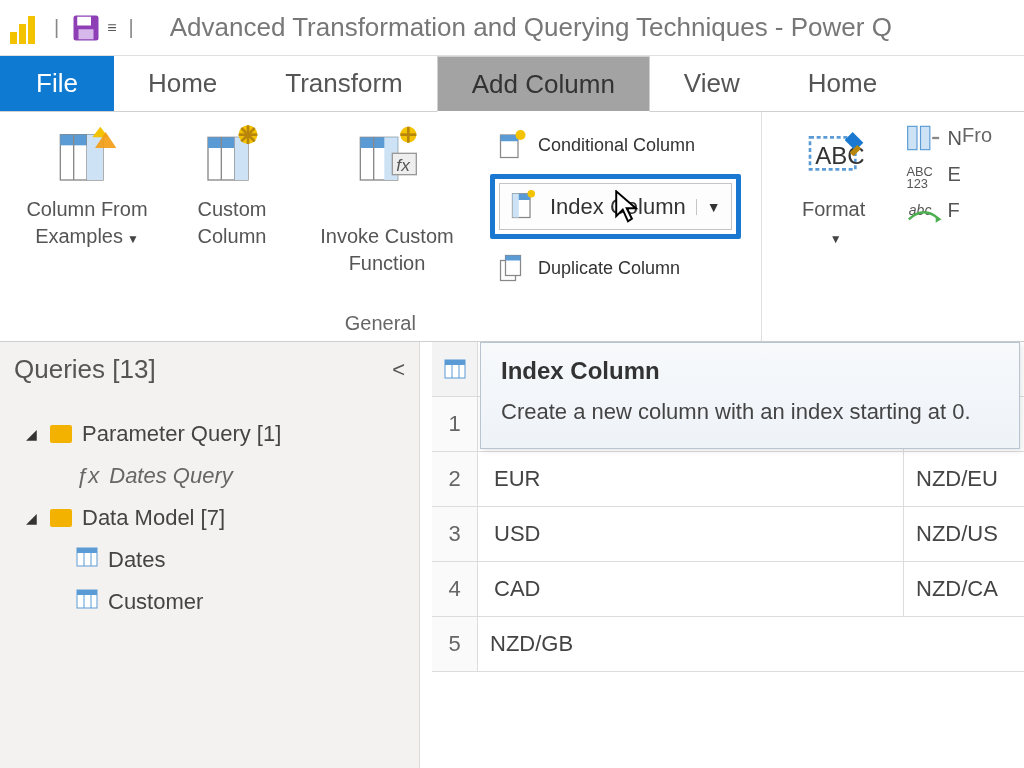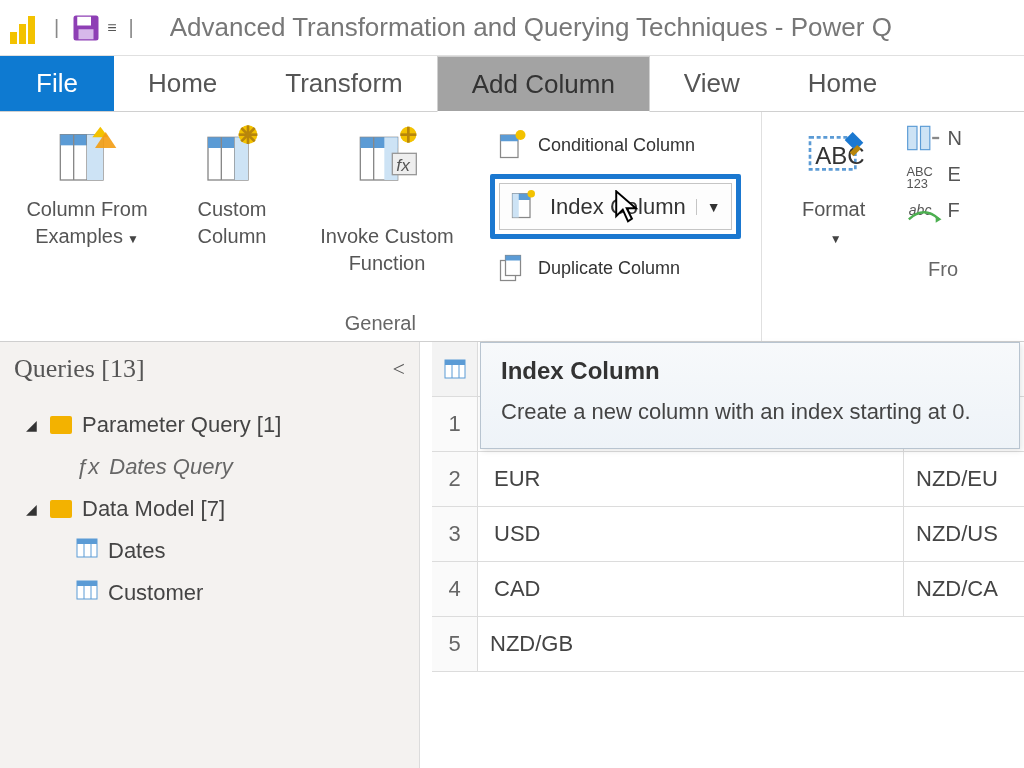--- a/index.html
+++ b/index.html
@@ -76,21 +76,21 @@
 
 .ribbon {
   display: flex;
   border-bottom: 1px solid #cfcfcf;
   background: #fff;
   height: 230px;
   position: relative;
 }
 .ribbon-group {
   display: flex;
-  flex-direction: column;
+  flex-direction: row;
   border-right: 1px solid #e0e0e0;
   padding: 8px 12px 4px 12px;
 }
 .group-buttons {
   display: flex;
   gap: 10px;
   flex: 1;
 }
 .big-btn {
   display: flex;
@@ -191,22 +191,21 @@
   background: #f4f2f0;
   border-right: 1px solid #dcdcdc;
   padding: 12px 14px;
 }
 .side-header {
   display:flex;
   justify-content: space-between;
   align-items:center;
   font-size: 26px;
   color: #555;
-  margin-bottom: 20px;
-  font-family: Liberation Serif, serif;
+  margin-bottom: 28px;
 }
 .side-header .chev { font-size: 22px; cursor:pointer; }
 .tree-item {
   display:flex;
   align-items:center;
   gap:10px;
   padding: 8px 4px 8px 12px;
   font-size: 22px;
   color: #444;
   cursor:pointer;

